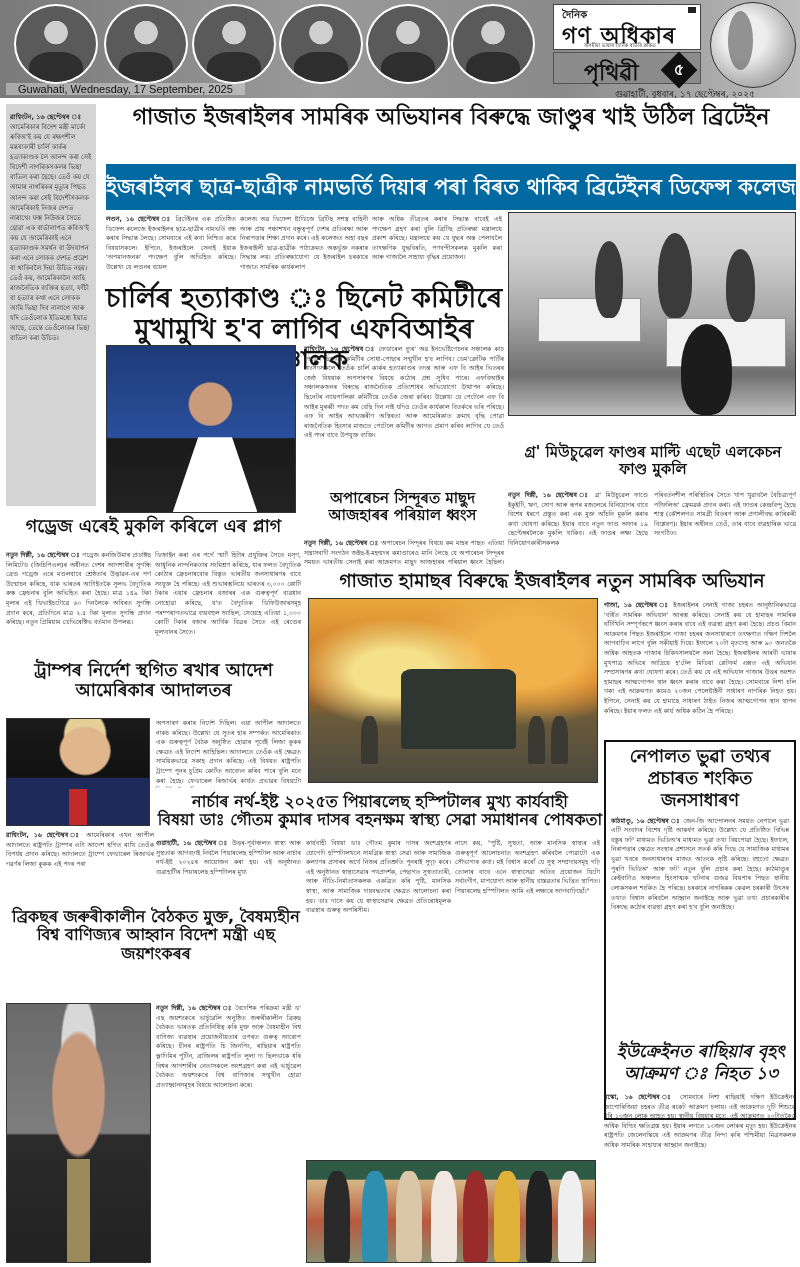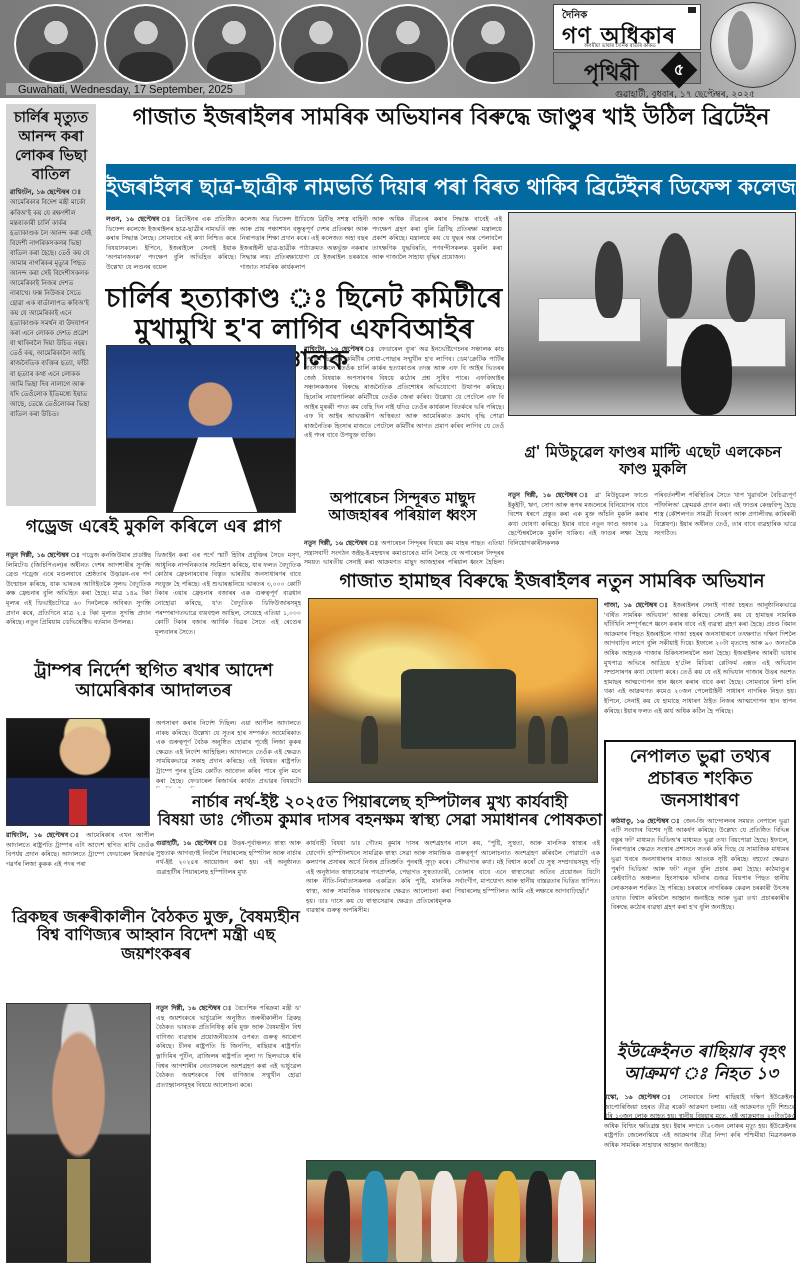--- a/index.html
+++ b/index.html
@@ -112,21 +112,20 @@
     <span class="section-name">পৃথিৱী</span>
     <div class="page-num">
         <span>৫</span>
       </div>
   </div>
   <div class="globe-icon"></div>
   <div class="date-as">গুৱাহাটী, বুধবাৰ, ১৭ ছেপ্টেম্বৰ, ২০২৫</div>
 </header>
 
 <aside class="sidebar">
-  <h2 class="hl">চাৰ্লিৰ মৃত্যুত আনন্দ কৰা লোকৰ ভিছা বাতিল</h2>
   <p class="body-text"><b>ৱাশ্বিংটন, ১৬ ছেপ্টেম্বৰ ঃ</b> <span>আমেৰিকাৰ বিদেশ মন্ত্ৰী মাৰ্কো ৰুবিঅ'ই কয় যে ৰক্ষণশীল মন্তব্যকাৰী চাৰ্লি কাৰ্কৰ হত্যাকাণ্ডক লৈ আনন্দ কৰা সেই বিদেশী নাগৰিকসকলৰ ভিছা বাতিল কৰা হৈছে। তেওঁ কয় যে আমাৰ নাগৰিকৰ মৃত্যুৰ পিছত আনন্দ কৰা সেই বিদেশীসকলক আমেৰিকাই নিজৰ দেশত নাৰাখে। ফক্স নিউজৰ সৈতে হোৱা এক বাৰ্তালাপত ৰুবিঅ'ই কয় যে আমেৰিকাই এনে হত্যাকাণ্ডক সমৰ্থন বা উদযাপন কৰা এনে লোকক দেশত প্ৰৱেশ বা থাকিবলৈ দিয়া উচিত নহয়। তেওঁ কয়, আমেৰিকালৈ আহি ৰাজনৈতিক ব্যক্তিৰ হত্যা, ফাঁচী বা হত্যাৰ কথা এনে লোকক আমি ভিছা দিব নালাগে আৰু যদি তেওঁলোক ইতিমধ্যে ইয়াত আছে, তেন্তে তেওঁলোকৰ ভিছা বাতিল কৰা উচিত।</span></p>
 </aside>
 
 <h1 class="hl abs top-headline">গাজাত ইজৰাইলৰ সামৰিক অভিযানৰ বিৰুদ্ধে জাণ্ডুৰ খাই উঠিল ব্ৰিটেইন</h1>
 <div class="black-band">ইজৰাইলৰ ছাত্ৰ-ছাত্ৰীক নামভৰ্তি দিয়াৰ পৰা বিৰত থাকিব ব্ৰিটেইনৰ ডিফেন্স কলেজ</div>
 <div class="col body-text" style="left:106px;top:214px;width:130px;height:64px;overflow:hidden">
   <b>লণ্ডন, ১৬ ছেপ্টেম্বৰ ঃ</b> <span>ব্ৰিটেইনৰ এক প্ৰতিষ্ঠিত ডিফেন্স কলেজে ইজৰাইলৰ ছাত্ৰ-ছাত্ৰীৰ নামভৰ্তি বন্ধ কৰাৰ সিদ্ধান্ত লৈছে। সোমবাৰে এই কথা নিশ্চিত কৰে বিষয়াসকলে। ইপিনে, ইজৰাইলে সেনাই ইয়াক 'অপমানজনক' পদক্ষেপ বুলি অভিহিত কৰিছে। উল্লেখ্য যে লণ্ডনৰ বয়েল</span>
 </div>
 <div class="col body-text" style="left:240px;top:214px;width:128px;height:64px;overflow:hidden">
   <span>কলেজ অৱ ডিফেন্স ষ্টাডিজে ব্ৰিটিছ সশস্ত্ৰ বাহিনী আৰু প্ৰায় পঞ্চাশখন বন্ধুত্বপূৰ্ণ দেশৰ প্ৰতিৰক্ষা আৰু নিৰাপত্তাৰ শিক্ষা প্ৰদান কৰে। এই কলেজত অহা বছৰ ইজৰাইলী ছাত্ৰ-ছাত্ৰীক পাঠ্যক্ৰমত অন্তৰ্ভুক্ত নকৰাৰ সিদ্ধান্ত লয়। প্ৰতিৰক্ষাযোগ্য যে ইজৰাইল চৰকাৰে গাজাত সামৰিক কাৰ্যকলাপ</span>

